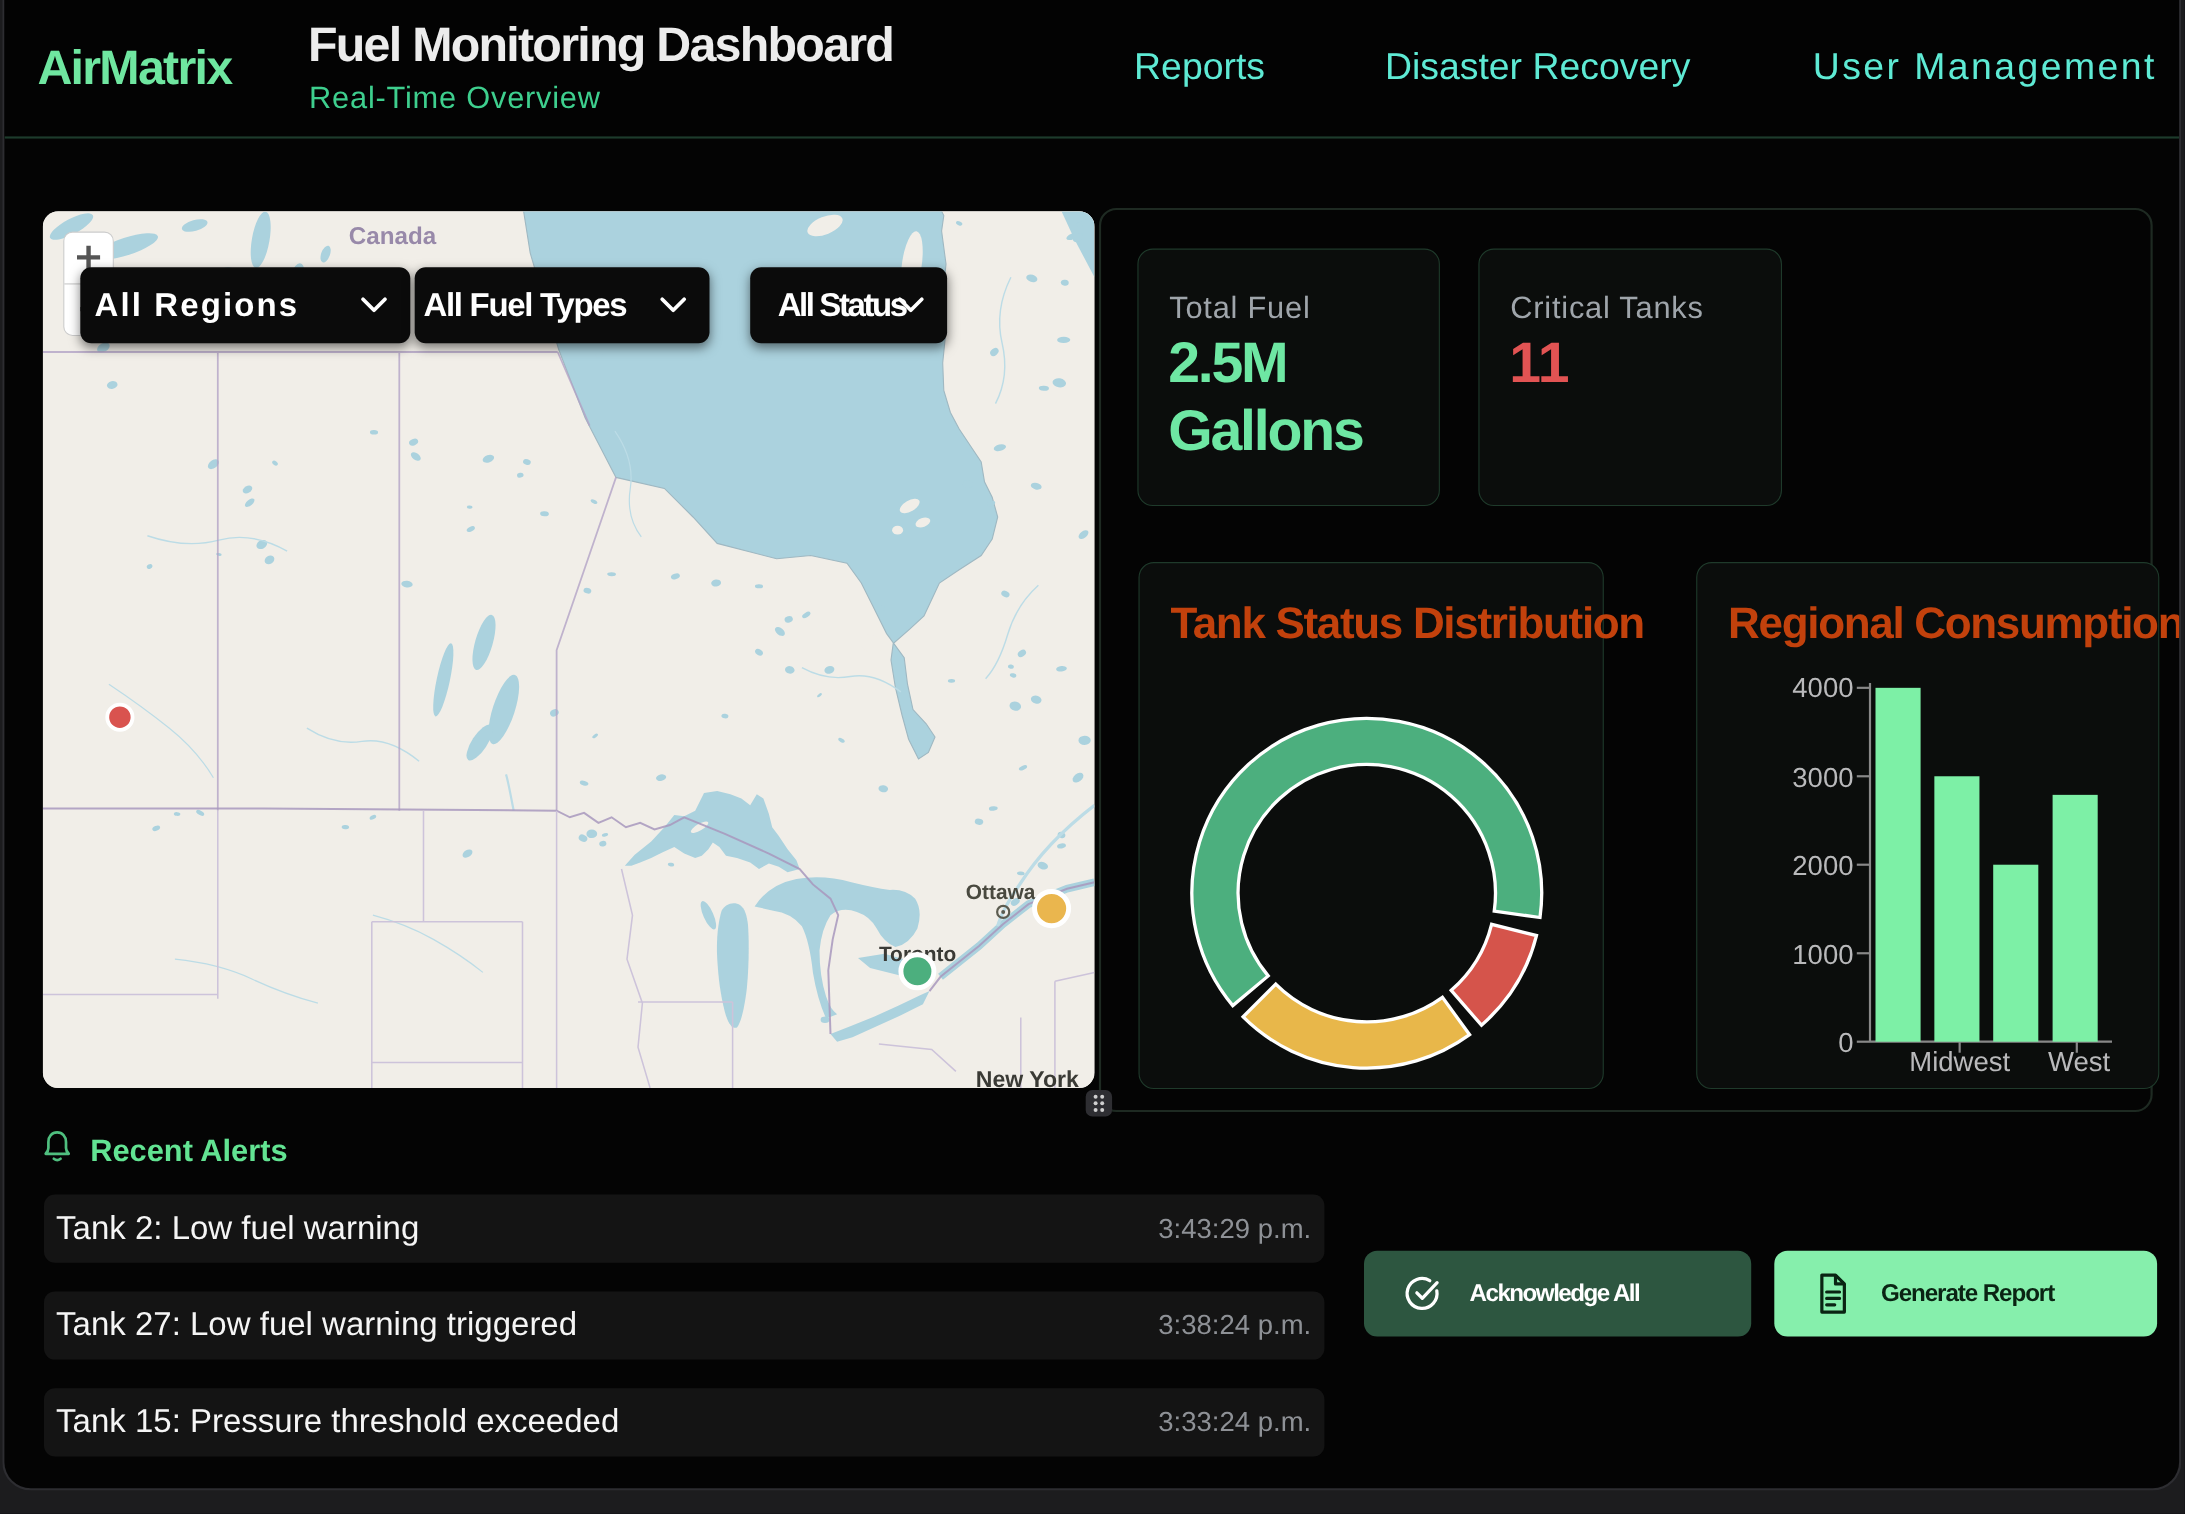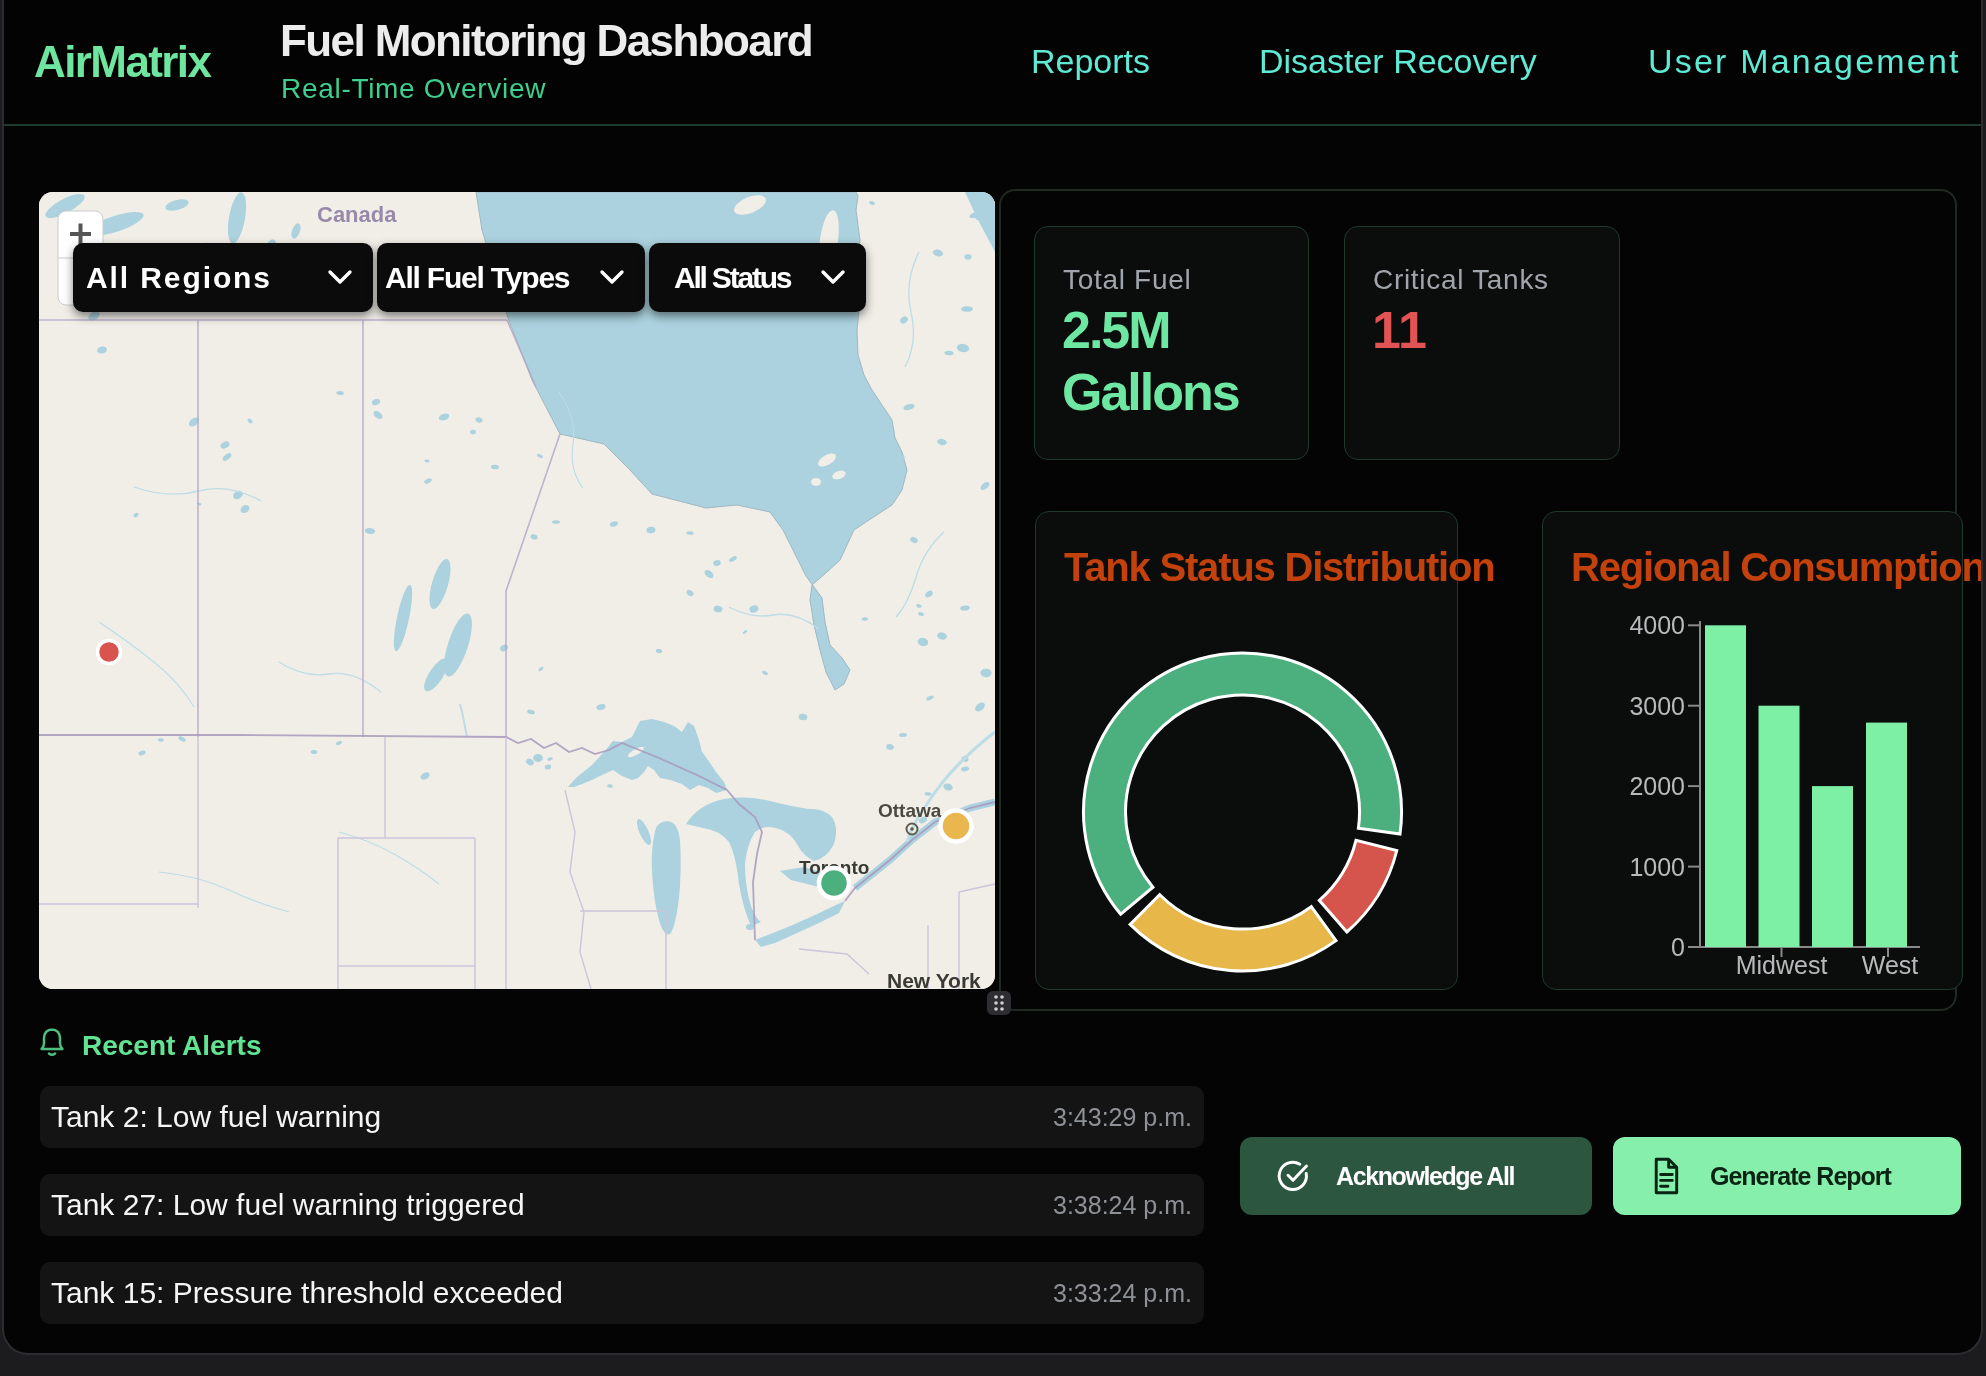--- a/index.html
+++ b/index.html
@@ -21,21 +21,21 @@
 
 .card{position:absolute;background:#0b0d0c;border:1.5px solid #1f3a2b;border-radius:14px}
 .clabel{position:absolute;left:28px;top:37px;font-size:28px;color:#9fa5ab;letter-spacing:0.7px}
 .cval{position:absolute;left:27px;top:72px;font-size:52px;font-weight:bold;line-height:62px}
 .ctitle{position:absolute;left:28px;top:33px;font-size:40px;font-weight:bold;color:#c2410c;letter-spacing:-1.2px;white-space:nowrap}
 
 #ralerts{position:absolute;left:78px;top:1030px;font-size:28px;font-weight:bold;color:#62e392}
 .arow{position:absolute;left:36px;width:1164px;height:62px;background:#141414;border-radius:10px}
 .atext{position:absolute;left:11px;top:0;font-size:30px;color:#f5f5f5;line-height:62px;white-space:nowrap}
 .atime{position:absolute;right:12px;top:0;font-size:25px;color:#8e9196;line-height:62px}
-.btn{position:absolute;top:1137px;height:78px;border-radius:12px;font-size:25px;font-weight:bold;white-space:nowrap}
+.btn{position:absolute;top:1137px;height:78px;border-radius:12px;font-size:22px;font-weight:bold;white-space:nowrap}
 </style>
 </head>
 <body>
 <div id="panel">
   <div id="hdr">
     <div id="logo">AirMatrix</div>
     <div id="htitle">Fuel Monitoring Dashboard</div>
     <div id="hsub">Real-Time Overview</div>
     <div class="nav" style="left:1027px">Reports</div>
     <div class="nav" style="left:1255px">Disaster Recovery</div>
@@ -193,21 +193,21 @@
 <path d="M34,89 L54,89" stroke="#555" stroke-width="4"></path>
 </svg>
 </div>
 
   <div class="dd" style="left:69px;width:300px"><span style="padding-left:13px;letter-spacing:1.9px">All Regions</span><svg width="26" height="16" viewBox="0 0 26 16">
         <path d="M3 3 L13 13 L23 3" fill="none" stroke="#fff" stroke-width="3.4" stroke-linecap="round" stroke-linejoin="round"></path>
       </svg></div>
   <div class="dd" style="left:373px;width:268px"><span style="padding-left:8px;letter-spacing:-1.2px">All Fuel Types</span><svg width="26" height="16" viewBox="0 0 26 16">
         <path d="M3 3 L13 13 L23 3" fill="none" stroke="#fff" stroke-width="3.4" stroke-linecap="round" stroke-linejoin="round"></path>
       </svg></div>
-  <div class="dd" style="left:645px;width:217px"><span style="padding-left:25px;letter-spacing:-2.2px">All Status</span><svg width="26" height="16" viewBox="0 0 26 16">
+  <div class="dd" style="left:678px;width:179px"><span style="padding-left:25px;letter-spacing:-2.2px">All Status</span><svg width="26" height="16" viewBox="0 0 26 16">
         <path d="M3 3 L13 13 L23 3" fill="none" stroke="#fff" stroke-width="3.4" stroke-linecap="round" stroke-linejoin="round"></path>
       </svg></div>
 
   <div id="handle"><svg width="24" height="24">
         <g fill="#cfcfcf">
           <circle cx="9" cy="6" r="1.8"></circle>
           <circle cx="15" cy="6" r="1.8"></circle>
           <circle cx="9" cy="12" r="1.8"></circle>
           <circle cx="15" cy="12" r="1.8"></circle>
           <circle cx="9" cy="18" r="1.8"></circle>

